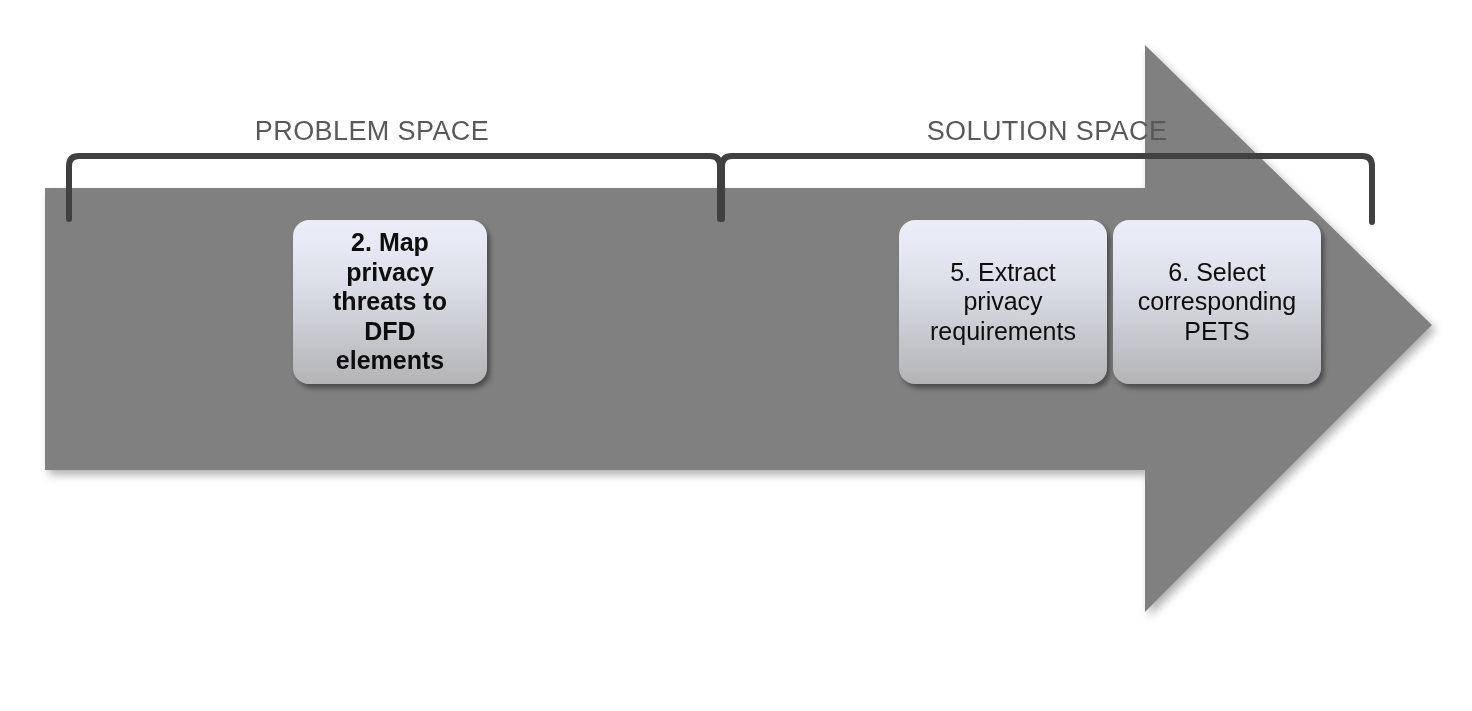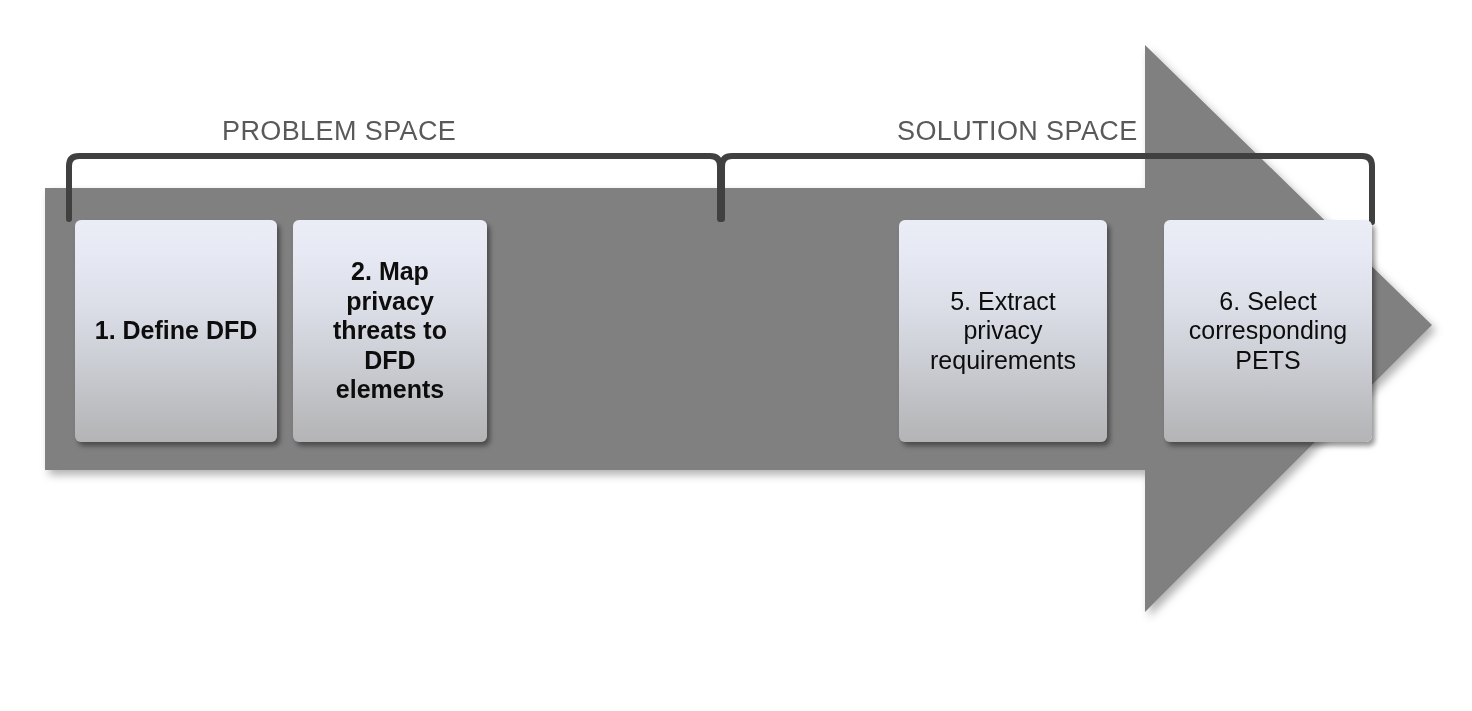--- a/index.html
+++ b/index.html
@@ -39,32 +39,32 @@
   }
 
   
   .phase-label {
     position: absolute;
     color: #595959;
     font-size: 27px;
     font-weight: 400;
     letter-spacing: 0.4px;
     white-space: nowrap;
-    text-align: left;
+    text-align: center;
     line-height: 1;
   }
   #phase-label-problem { left: 222px; top: 118px; width: 300px; }
   #phase-label-solution { left: 897px; top: 118px; width: 300px; }
 
   
   .step-box {
     position: absolute;
     top: 220px;
-    height: 222px;
-    border-radius: 6px;
+    height: 164px;
+    border-radius: 16px;
     background: linear-gradient(180deg,
         #eaedf6 0%,
         #e7eaf4 14%,
         #dcdfe8 38%,
         #cdcfd6 62%,
         #bfc0c4 82%,
         #b4b4b6 100%);
     box-shadow: 3px 4px 5px rgba(0,0,0,0.42);
     display: flex;
     align-items: center;
@@ -80,21 +80,21 @@
     white-space: pre-line;
   }
   .step-text.bold { font-weight: bold; }
   .step-text.normal { font-weight: normal; font-size: 25px; }
 
   #step-box-1 { left: 75px;   width: 202px; }
   #step-box-2 { left: 293px;  width: 194px; }
   #step-box-3 { left: 503px;  width: 212px; }
   #step-box-4 { left: 731px;  width: 186px; }
   #step-box-5 { left: 899px;  width: 208px; }
-  #step-box-6 { left: 1164px; width: 208px; }
+  #step-box-6 { left: 1113px; width: 208px; }
 </style>
 </head>
 <body>
 
 <div id="canvas">
 
   <svg id="arrow-svg" viewBox="0 0 1472 711" xmlns="http://www.w3.org/2000/svg">
     <defs>
       <filter id="arrowShadow" x="-10%" y="-10%" width="130%" height="130%">
         <feDropShadow dx="4" dy="5" stdDeviation="4" flood-color="#000000" flood-opacity="0.30"></feDropShadow>
@@ -104,23 +104,20 @@
   </svg>
 
   <svg id="bracket-svg" viewBox="0 0 1472 711" xmlns="http://www.w3.org/2000/svg">
     <path d="M 69,219 L 69,166 Q 69,156 79,156 L 710,156 Q 720,156 720,166 L 720,219" fill="none" stroke="#404040" stroke-width="6" stroke-linecap="round"></path>
     <path d="M 722,219 L 722,166 Q 722,156 732,156 L 1362,156 Q 1372,156 1372,166 L 1372,222" fill="none" stroke="#404040" stroke-width="6" stroke-linecap="round"></path>
   </svg>
 
   <div class="phase-label" id="phase-label-problem">PROBLEM SPACE</div>
   <div class="phase-label" id="phase-label-solution">SOLUTION SPACE</div>
 
-  <div class="step-box" id="step-box-1">
-    <span class="step-text bold">1. Define DFD</span>
-  </div>
 
   <div class="step-box" id="step-box-2">
     <span class="step-text bold">2. Map
 privacy
 threats to
 DFD
 elements</span>
   </div>
 
 

